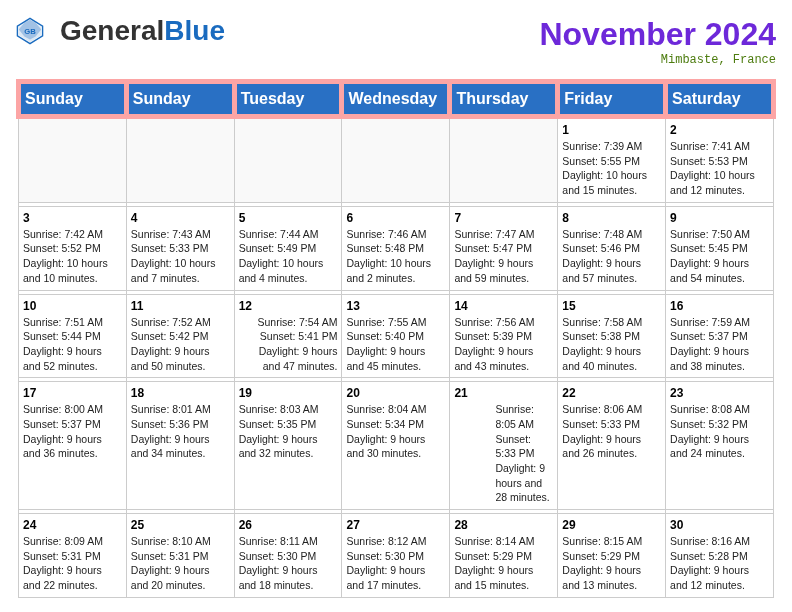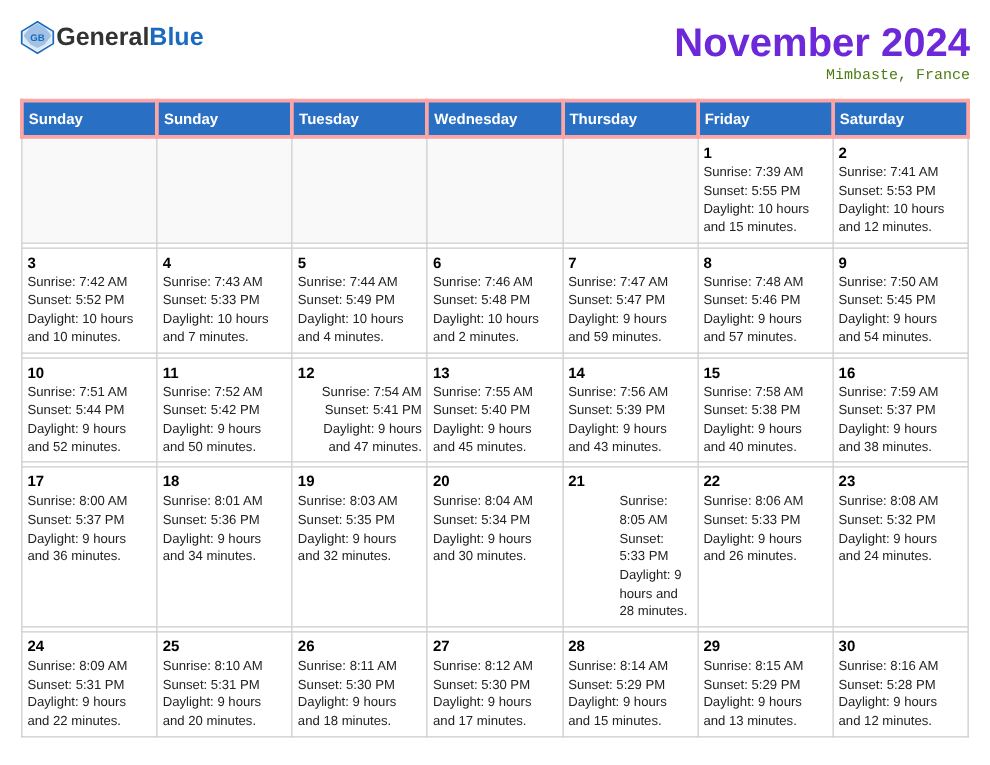--- a/index.html
+++ b/index.html
@@ -12,21 +12,21 @@
     }
     .header-area {
       display: flex;
       justify-content: space-between;
       align-items: flex-start;
       margin-bottom: 12px;
     }
     .logo {
       display: flex;
       align-items: center;
-      gap: 1px;
+      gap: 16px;
     }
     .logo-general { color: #333; }
     .logo-blue { color: #1a6bbf; }
     .logo-icon {
       width: 28px;
       height: 28px;
     }
     .title-block {
       text-align: right;
     }
@@ -44,22 +44,22 @@
       width: 100%;
       border-collapse: collapse;
       font-size: 11px;
     }
     .calendar th {
       background: #2970c4;
       color: #fff;
       padding: 6px 4px;
       text-align: left;
       font-weight: bold;
-      font-size: 12px;
-      border: 3px solid #fca5a5;
+      font-size: 16px;
+      border: 5px solid #fca5a5;
     }
     .calendar td {
       border: 1px solid #ccc;
       vertical-align: top;
       padding: 4px;
       width: 108px;
       min-height: 80px;
       background: #fff;
     }
     .calendar td.empty {
@@ -91,21 +91,21 @@
 
 <div class="header-area">
   <div class="logo">
     <svg class="logo-icon" viewBox="0 0 40 40">
       <polygon points="20,4 36,14 36,26 20,36 4,26 4,14" fill="#1a6bbf" opacity="0.15"></polygon>
       <polygon points="20,2 38,13 38,27 20,38 2,27 2,13" fill="none" stroke="#1a6bbf" stroke-width="2"></polygon>
       <polygon points="28,8 36,18 28,28 20,32 12,28 4,18 12,8 20,4" fill="#1a6bbf" opacity="0.3"></polygon>
       <text x="20" y="24" text-anchor="middle" font-size="11" font-weight="bold" fill="#1a6bbf">GB</text>
     </svg>
     <div>
-      <div style="font-size:20px; font-weight:bold; line-height:1.1;">
+      <div style="font-size:28px; font-weight:bold; line-height:1.1;">
         <span class="logo-general">General</span><span class="logo-blue">Blue</span>
       </div>
     </div>
   </div>
   <div class="title-block">
     <div class="month-title">November 2024</div>
     <div class="location">Mimbaste, France</div>
   </div>
 </div>
 

